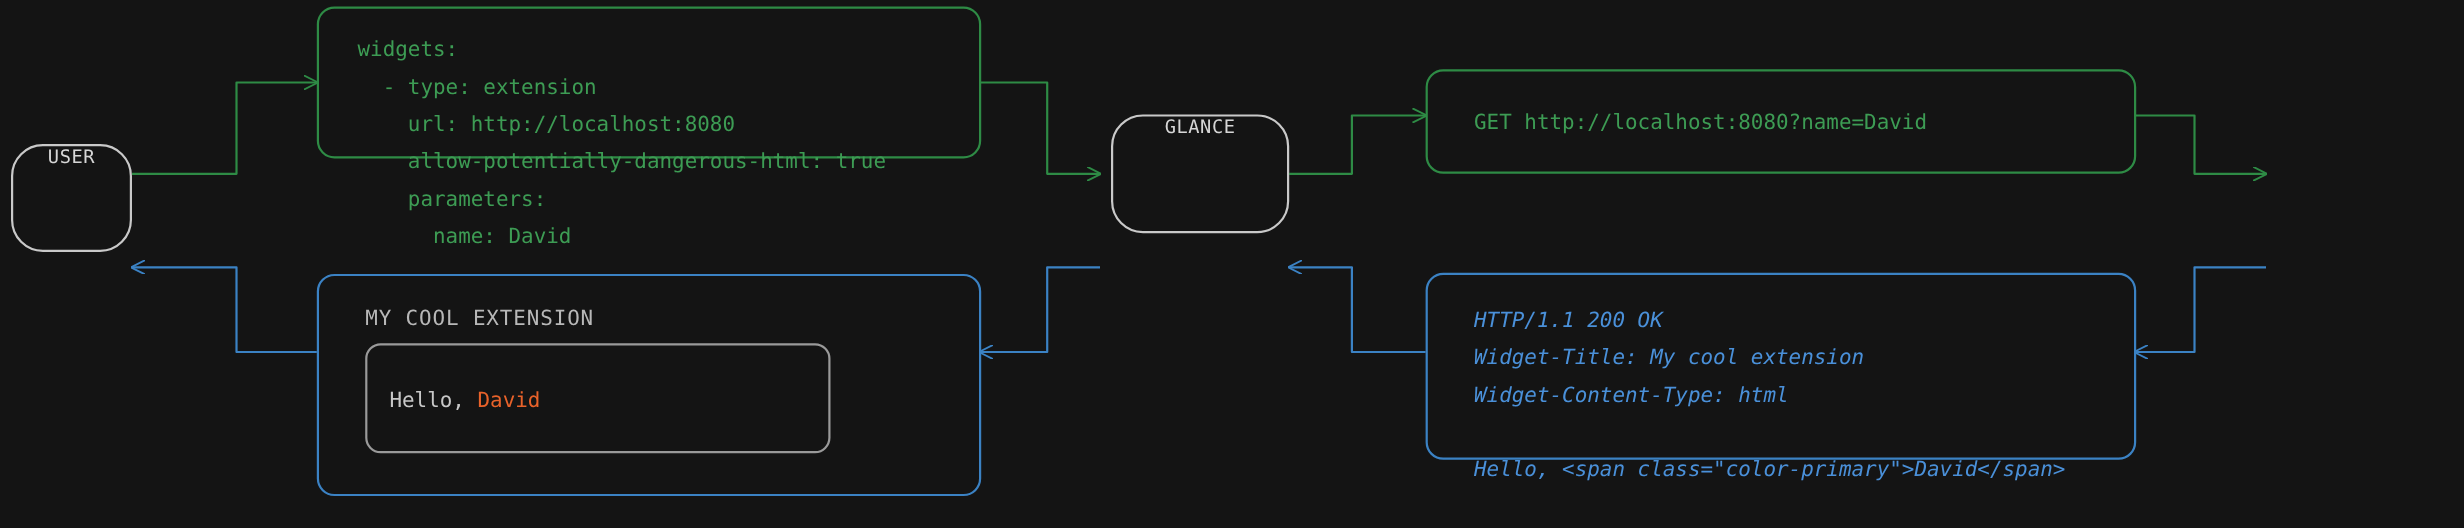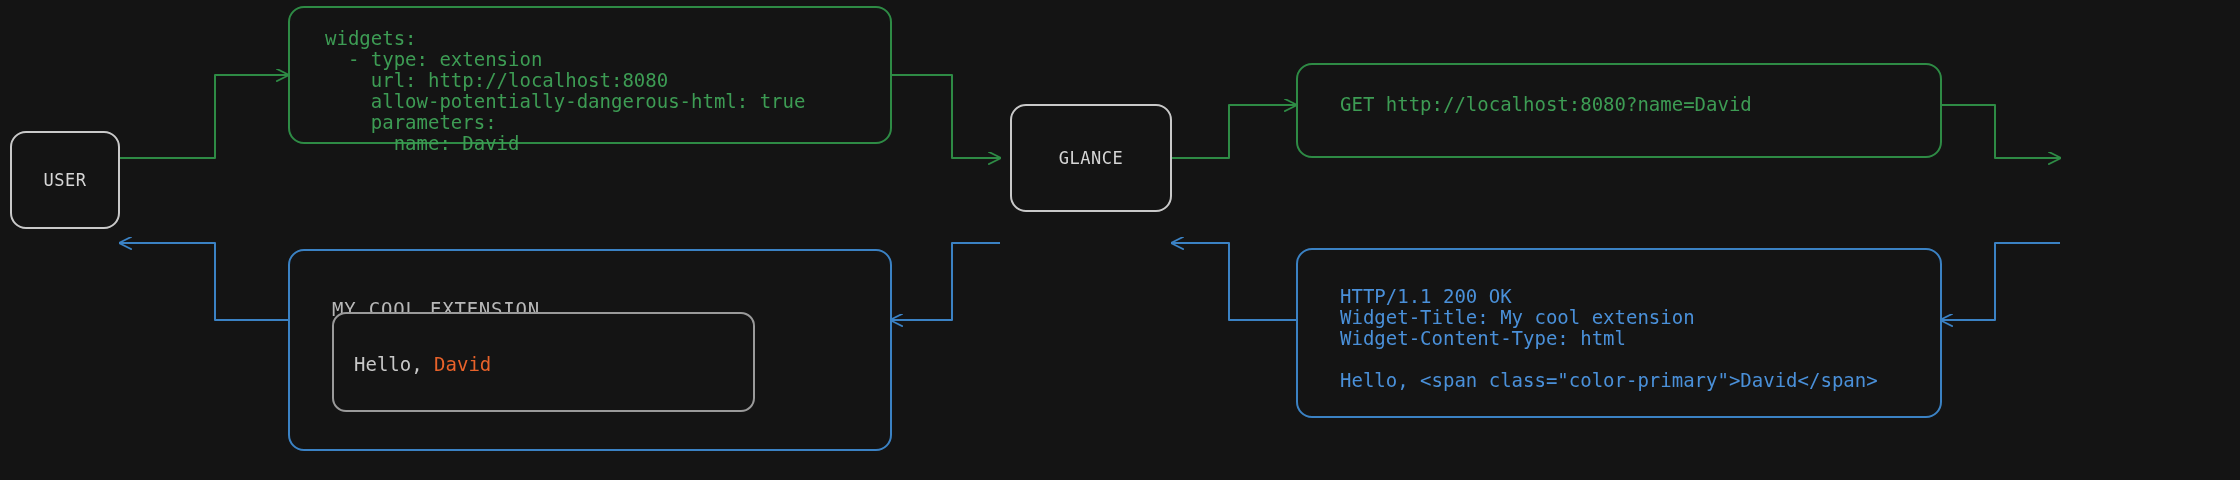--- a/index.html
+++ b/index.html
@@ -25,24 +25,24 @@
     left: 0;
     top: 0;
     width: 2240px;
     height: 480px;
     overflow: visible;
   }
   .node {
     position: absolute;
     box-sizing: border-box;
     border: 2px solid #c9c9c9;
-    border-radius: 16px;
+    border-radius: 29px;
     background: #141414;
     display: flex;
-    align-items: center;
+    align-items: flex-start;
     justify-content: center;
     z-index: 3;
   }
   .node-label {
     font-family: "DejaVu Sans Mono", monospace;
     font-size: 17px;
     letter-spacing: 0.5px;
     color: #d6d6d6;
     white-space: nowrap;
   }
@@ -53,31 +53,30 @@
     background: #141414;
     border-width: 2px;
     border-style: solid;
     z-index: 3;
   }
   .panel.green { border-color: #2e8b45; }
   .panel.blue  { border-color: #3b82c4; }
   .code {
     font-family: "DejaVu Sans Mono", monospace;
     font-size: 19px;
-    line-height: 21px;
+    line-height: 34px;
     white-space: pre;
   }
   .code.green { color: #3d9c54; }
   .code.blue  { color: #4a90d9; }
   .widget-title {
     font-family: "DejaVu Sans Mono", monospace;
     font-size: 19px;
     letter-spacing: 0.8px;
     color: #b8b8b8;
-    margin-top: 20px;
   }
   .widget-inner {
     box-sizing: border-box;
     border: 2px solid #9a9a9a;
     border-radius: 14px;
     background: #141414;
     text-align: center;
   }
   .widget-body {
     font-family: "DejaVu Sans Mono", monospace;
@@ -133,21 +132,21 @@
     allow-potentially-dangerous-html: true
     parameters:
       name: David</div>
   </div>
 
   <div class="panel green" style="left:1296px; top:63px; width:646px; height:95px;">
     <div class="code green" style="position:absolute; left:42px; top:29px;">GET http://localhost:8080?name=David</div>
   </div>
 
   <div class="panel blue" style="left:1296px; top:248px; width:646px; height:170px;">
-    <div class="code blue" style="position:absolute; left:42px; top:36px;">HTTP/1.1 200 OK
+    <div class="code blue" style="position:absolute; left:42px; top:24px;font-style:italic;">HTTP/1.1 200 OK
 Widget-Title: My cool extension
 Widget-Content-Type: html
 
 Hello, &lt;span class="color-primary"&gt;David&lt;/span&gt;</div>
   </div>
 
   <div class="panel blue" style="left:288px; top:249px; width:604px; height:202px;">
     <div class="widget-title" style="position:absolute; left:42px; top:27px;">MY COOL EXTENSION</div>
     <div class="widget-inner" style="position:absolute; left:42px; top:61px; width:423px; height:100px;">
       <div class="widget-body" style="position:absolute; left:20px; top:39px;"><span>Hello, </span><span class="accent-orange">David</span></div>

